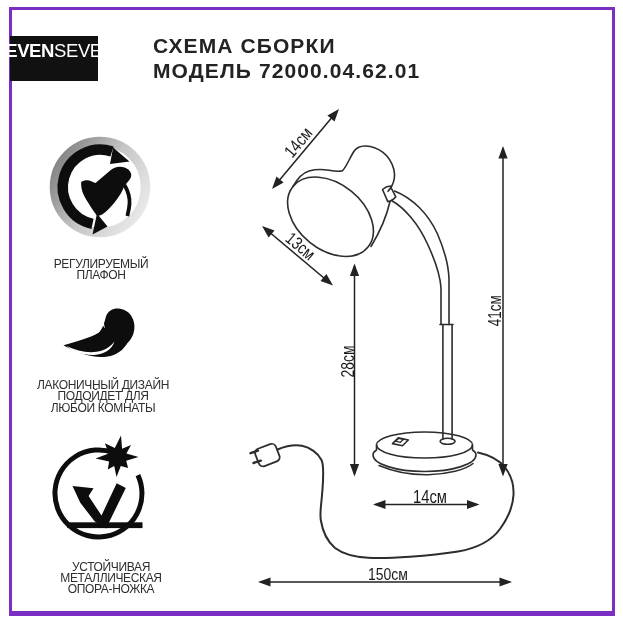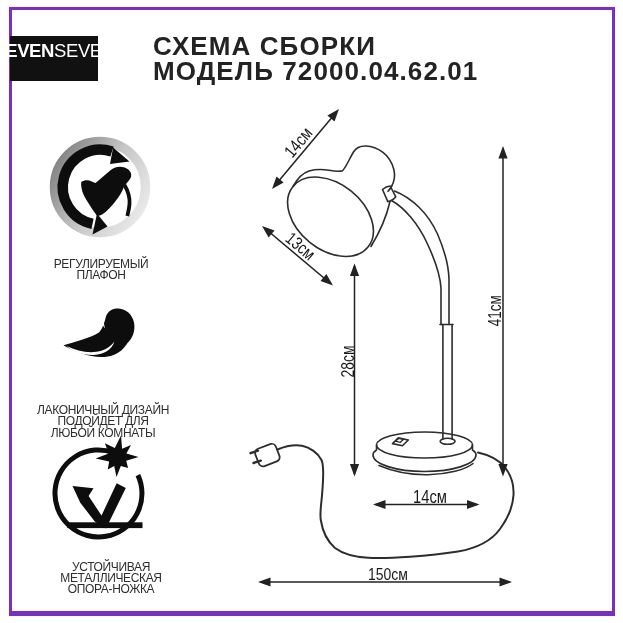--- a/index.html
+++ b/index.html
@@ -5,26 +5,26 @@
   html,body{margin:0;padding:0;}
   body{width:623px;height:623px;background:#fff;position:relative;overflow:hidden;
        font-family:"Liberation Sans",sans-serif;}
   .frame{position:absolute;left:9px;top:7px;width:600px;height:601px;
          border:3px solid #7a2ec2;border-bottom-width:5px;}
   .logo{position:absolute;left:10px;top:36px;width:88px;height:41px;background:#111;
         display:flex;align-items:flex-start;justify-content:center;color:#fff;
         font-size:18.5px;letter-spacing:-0.4px;padding-top:4px;}
   .logo b{font-weight:700;}
   .logo span{font-weight:400;}
-  .title{position:absolute;left:153px;top:34px;font-size:26px;font-weight:700;
+  .title{position:absolute;left:153px;top:34px;font-size:21px;font-weight:700;
          color:#232323;line-height:24.5px;letter-spacing:1.1px;}
   .cap{position:absolute;width:200px;text-align:center;font-size:12px;
        color:#2e2e2e;line-height:11.3px;letter-spacing:-0.35px;}
   #cap1{left:1px;top:258.5px;}
-  #cap2{left:3px;top:405px;}
+  #cap2{left:3px;top:380px;}
   #cap3{left:11px;top:561.5px;}
   svg{position:absolute;left:0;top:0;}
 </style>
 </head>
 <body>
   <div class="frame"></div>
   <div class="logo">
     <b>SEVEN</b>
     <span>SEVEN</span>
   </div>

